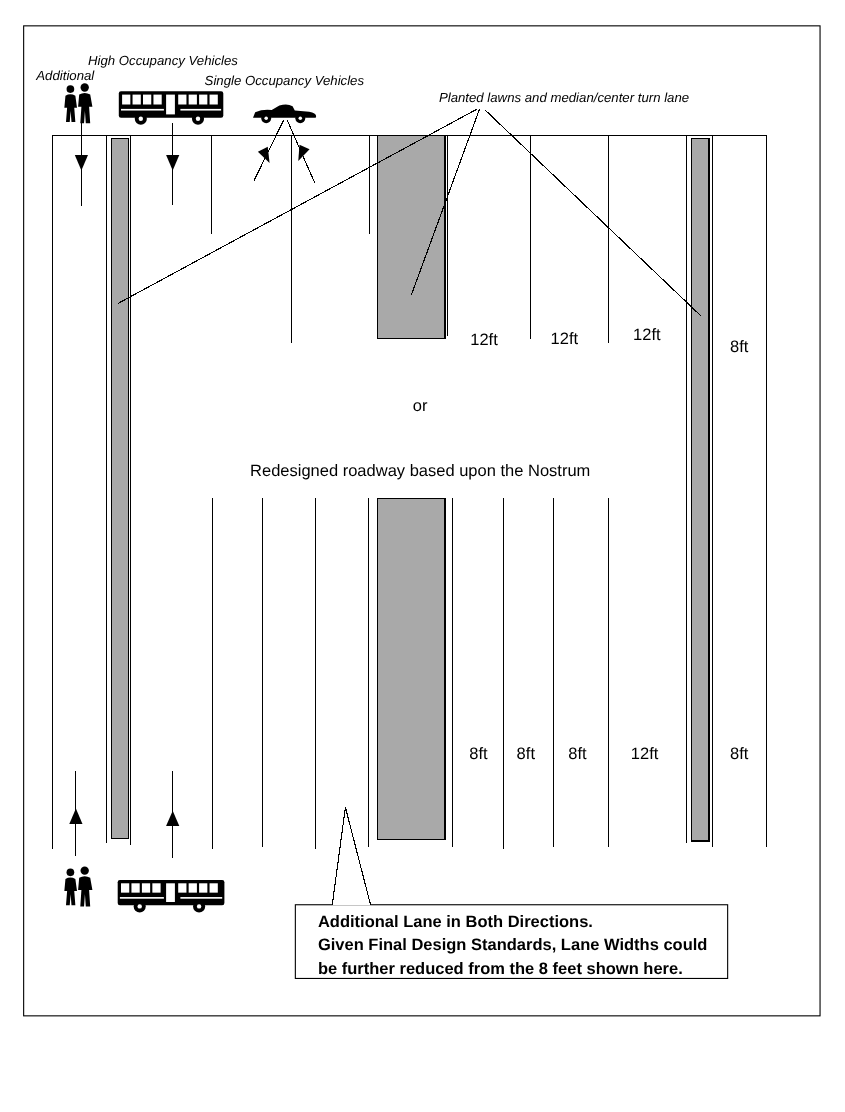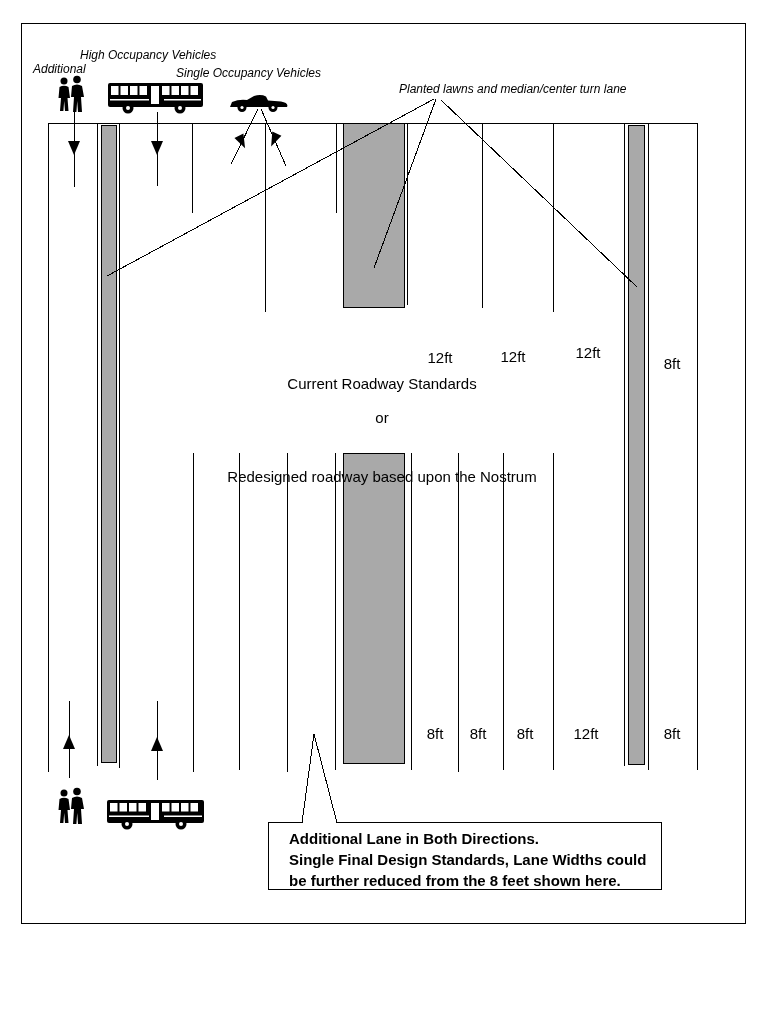--- a/index.html
+++ b/index.html
@@ -4,60 +4,59 @@
 <style>
   html,body{margin:0;padding:0;background:#ffffff;}
   #canvas{position:relative;width:768px;height:1011px;background:#ffffff;overflow:hidden;
           font-family:"Liberation Sans","DejaVu Sans",sans-serif;color:#000;}
   .page-border{position:absolute;left:21px;top:23px;width:723px;height:899px;
                border:1px solid #000;z-index:0;}
   svg.diagram{position:absolute;left:0;top:0;z-index:2;pointer-events:none;}
   .lbl{position:absolute;white-space:nowrap;z-index:3;line-height:1.15;}
   .s12{font-size:12px;font-style:italic;}
   .s15{font-size:15px;}
-  .ctr{transform:translateX(-50%);margin-top:48px;}
+  .ctr{transform:translateX(-50%);}
   .callout-box{position:absolute;left:268px;top:822px;width:394px;height:68px;
                border:1px solid #000;background:#fff;z-index:1;box-sizing:border-box;
                padding:5px 11px 0 20px;}
   .callout-box div{font-size:15px;font-weight:bold;line-height:21px;white-space:nowrap;}
   line,path.ln{stroke:#000;stroke-width:1;shape-rendering:crispEdges;}
   .gray-fill{fill:var(--median-gray,#A9A9A9);stroke:#000;stroke-width:1;shape-rendering:crispEdges;}
   .blk{fill:#000;}
   .wht{fill:#fff;}
 </style>
 </head>
 <body>
 
 <div id="canvas">
 
   <div class="page-border"></div>
 
   <div class="lbl s12" style="left:33px;top:63px">Additional</div>
   <div class="lbl s12" style="left:80px;top:49px">High Occupancy Vehicles</div>
-  <div class="lbl s12" style="left:176px;top:67px">Single Occupancy Vehicles</div>
+  <div class="lbl s12" style="left:186px;top:67px">Single Occupancy Vehicles</div>
   <div class="lbl s12" style="left:399px;top:83px">Planted lawns and median/center turn lane</div>
 
   <div class="lbl s15 ctr" style="left:440px;top:301px">12ft</div>
   <div class="lbl s15 ctr" style="left:513px;top:300px">12ft</div>
   <div class="lbl s15 ctr" style="left:588px;top:296px">12ft</div>
   <div class="lbl s15 ctr" style="left:672px;top:307px">8ft</div>
 
-  <div class="lbl s15 ctr" style="left:382px;top:327px">Current Roadway Standards</div>
   <div class="lbl s15 ctr" style="left:382px;top:361px">or</div>
   <div class="lbl s15 ctr" style="left:382px;top:420px">Redesigned roadway based upon the Nostrum</div>
 
   <div class="lbl s15 ctr" style="left:435px;top:677px">8ft</div>
   <div class="lbl s15 ctr" style="left:478px;top:677px">8ft</div>
   <div class="lbl s15 ctr" style="left:525px;top:677px">8ft</div>
   <div class="lbl s15 ctr" style="left:586px;top:677px">12ft</div>
   <div class="lbl s15 ctr" style="left:672px;top:677px">8ft</div>
 
   <div class="callout-box">
     <div>Additional Lane in Both Directions.</div>
-    <div>Single Final Design Standards, Lane Widths could</div>
+    <div>Given Final Design Standards, Lane Widths could</div>
     <div>be further reduced from the 8 feet shown here.</div>
   </div>
 
   <svg class="diagram" width="768" height="1011" viewBox="0 0 768 1011">
 
     <line x1="48" y1="123" x2="697" y2="123"></line>
 
     <g>
       <line x1="48" y1="123" x2="48" y2="772"></line>
       <line x1="97" y1="123" x2="97" y2="766"></line>

